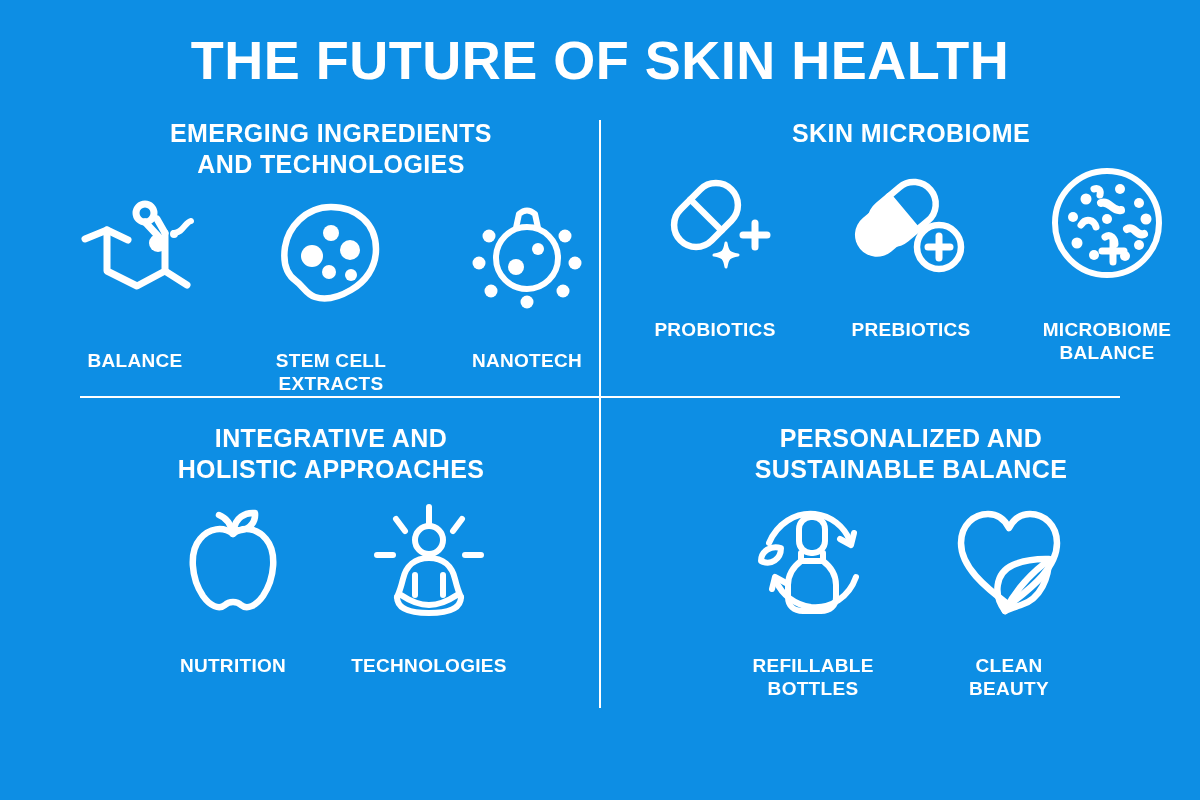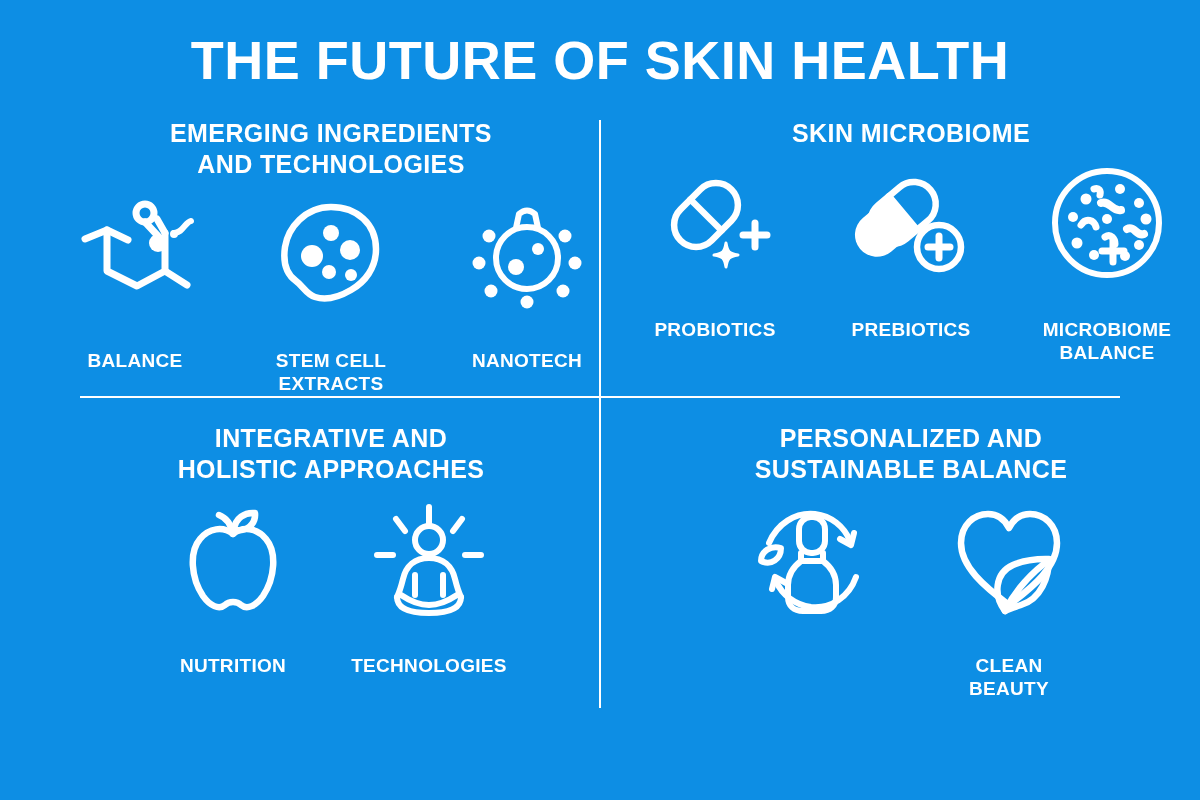--- a/index.html
+++ b/index.html
@@ -349,20 +349,22 @@
 
               <path d="M14 40 C22 21 40 9 60 11 C76 13 89 23 95 38"></path>
               <path d="M85 36 L96 42 L99 30"></path>
 
               <path d="M101 74 C94 94 76 106 56 104 C40 102 27 92 21 78"></path>
               <path d="M31 80 L20 74 L17 86"></path>
 
               <path d="M6 58 C6 48 16 42 26 45 C26 56 16 63 6 58 Z"></path>
             </svg>
           </div>
+          <div class="item-label">REFILLABLE
+BOTTLES</div>
         </div>
 
         <div class="item">
           <div class="icon-box">
             <svg width="108" height="106" viewBox="0 0 108 106" fill="none" stroke="#ffffff" stroke-width="6.5" stroke-linecap="round" stroke-linejoin="round">
 
               <path d="M54 98 C30 80 6 60 6 36 C6 18 19 7 33 7 C43 7 50 13 54 21
                        C58 13 65 7 75 7 C89 7 102 18 102 36 C102 60 78 80 54 98 Z"></path>
 
               <path d="M50 104 C38 88 40 66 58 58 C74 51 90 52 94 52

